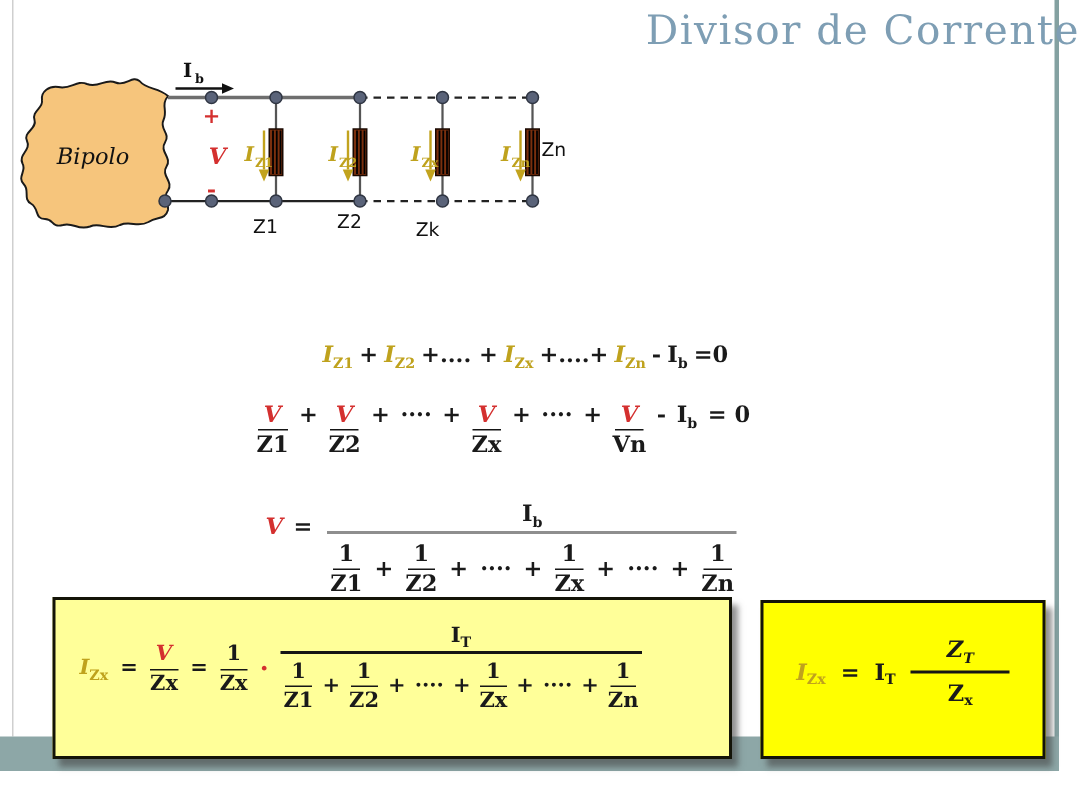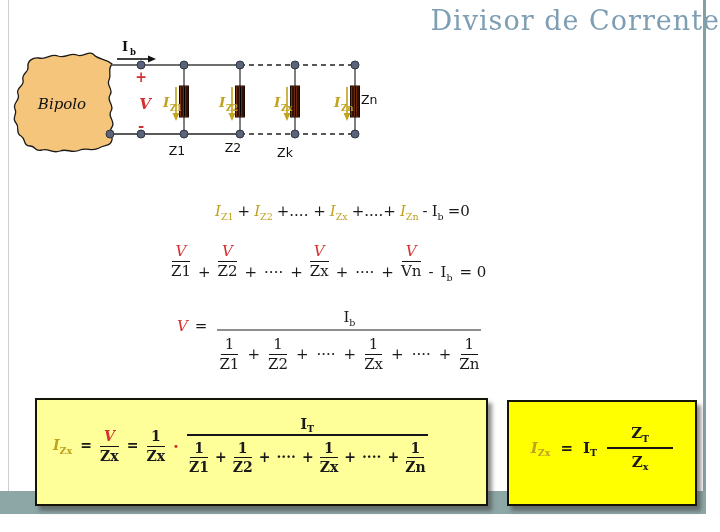--- a/index.html
+++ b/index.html
@@ -5,22 +5,22 @@
   html,body{margin:0;padding:0;background:#ffffff;}
   .slide{position:relative;width:720px;height:532px;background:#ffffff;overflow:hidden;
          font-family:"DejaVu Serif",serif;color:#1a1a1a;}
   .edge-left{position:absolute;left:8px;top:0;width:1px;height:491px;background:#cfcfcf;}
   .edge-right{position:absolute;left:703px;top:0;width:3px;height:514px;background:#84a1a1;}
   .band-bottom{position:absolute;left:0;top:491px;width:706px;height:23px;background:#8da7a7;}
   .title{position:absolute;left:0;top:5px;width:720px;text-align:right;
          font-size:27px;letter-spacing:1px;color:#7e9eb4;font-weight:normal;}
   .circuit{position:absolute;left:0;top:0;}
 
-  .eq{position:absolute;display:flex;align-items:flex-end;white-space:nowrap;
-      font-weight:normal;font-size:15px;line-height:1.1;}
+  .eq{position:absolute;display:flex;align-items:flex-start;white-space:nowrap;
+      font-weight:bold;font-size:15px;line-height:1.1;margin-top:25px;}
   .eq1{left:215px;top:203px;gap:4px;}
   .eq2{left:171px;top:243px;gap:7px;}
   .eq3{left:177px;top:309px;gap:10px;}
   .it{font-style:italic;}
   .olive{color:#bfa21d;}
   .red{color:#d4302f;}
   .sb{font-size:9.5px;position:relative;top:3.5px;}
   .fr{display:inline-flex;flex-direction:column;align-items:center;line-height:1.15;}
   .fr .n{padding:0 4px 1px;border-bottom:1.6px solid #151515;}
   .fr .d{padding-top:1px;}
@@ -32,21 +32,21 @@
   .boxmain{position:absolute;left:35px;top:398px;width:453px;height:108px;box-sizing:border-box;
      background:#ffff99;border:2px solid #141408;box-shadow:4px 5px 4px rgba(70,70,70,.6);
      display:flex;align-items:center;gap:8px;padding:0 6px 12px 16px;
      font-weight:bold;font-size:14px;line-height:1.1;white-space:nowrap;}
   .boxmain .bn{border-bottom:2px solid #151515;padding-bottom:2px;}
   .boxmain .bd{gap:6px;padding-top:4px;}
   .boxres{position:absolute;left:507px;top:400px;width:190px;height:106px;box-sizing:border-box;
      background:#ffff00;border:2px solid #141408;box-shadow:4px 5px 4px rgba(70,70,70,.6);
      display:flex;align-items:center;justify-content:center;gap:10px;padding-bottom:10px;
      font-weight:bold;font-size:15px;line-height:1.1;white-space:nowrap;}
-  .wfr .n{padding:0 24px 4px;border-bottom:2.2px solid #151515;}
+  .wfr .n{padding:0 24px 4px;border-bottom:2.2px solid #151515;font-style:italic;}
   .wfr .d{padding-top:5px;}
   .dot{font-size:17px;}
 
   svg text{font-family:"DejaVu Serif",serif;}
   .t-sans{font-family:"DejaVu Sans",sans-serif;font-size:12.5px;fill:#111;}
   .t-cur{font-size:13.5px;font-style:italic;font-weight:bold;fill:#bfa21d;}
   .t-cursub{font-size:8.5px;font-weight:bold;fill:#bfa21d;}
   .t-ib{font-size:13px;font-weight:bold;fill:#111;}
   .t-ibsub{font-size:8.5px;font-weight:bold;fill:#111;}
   .t-red{font-weight:bold;fill:#d4302f;}

